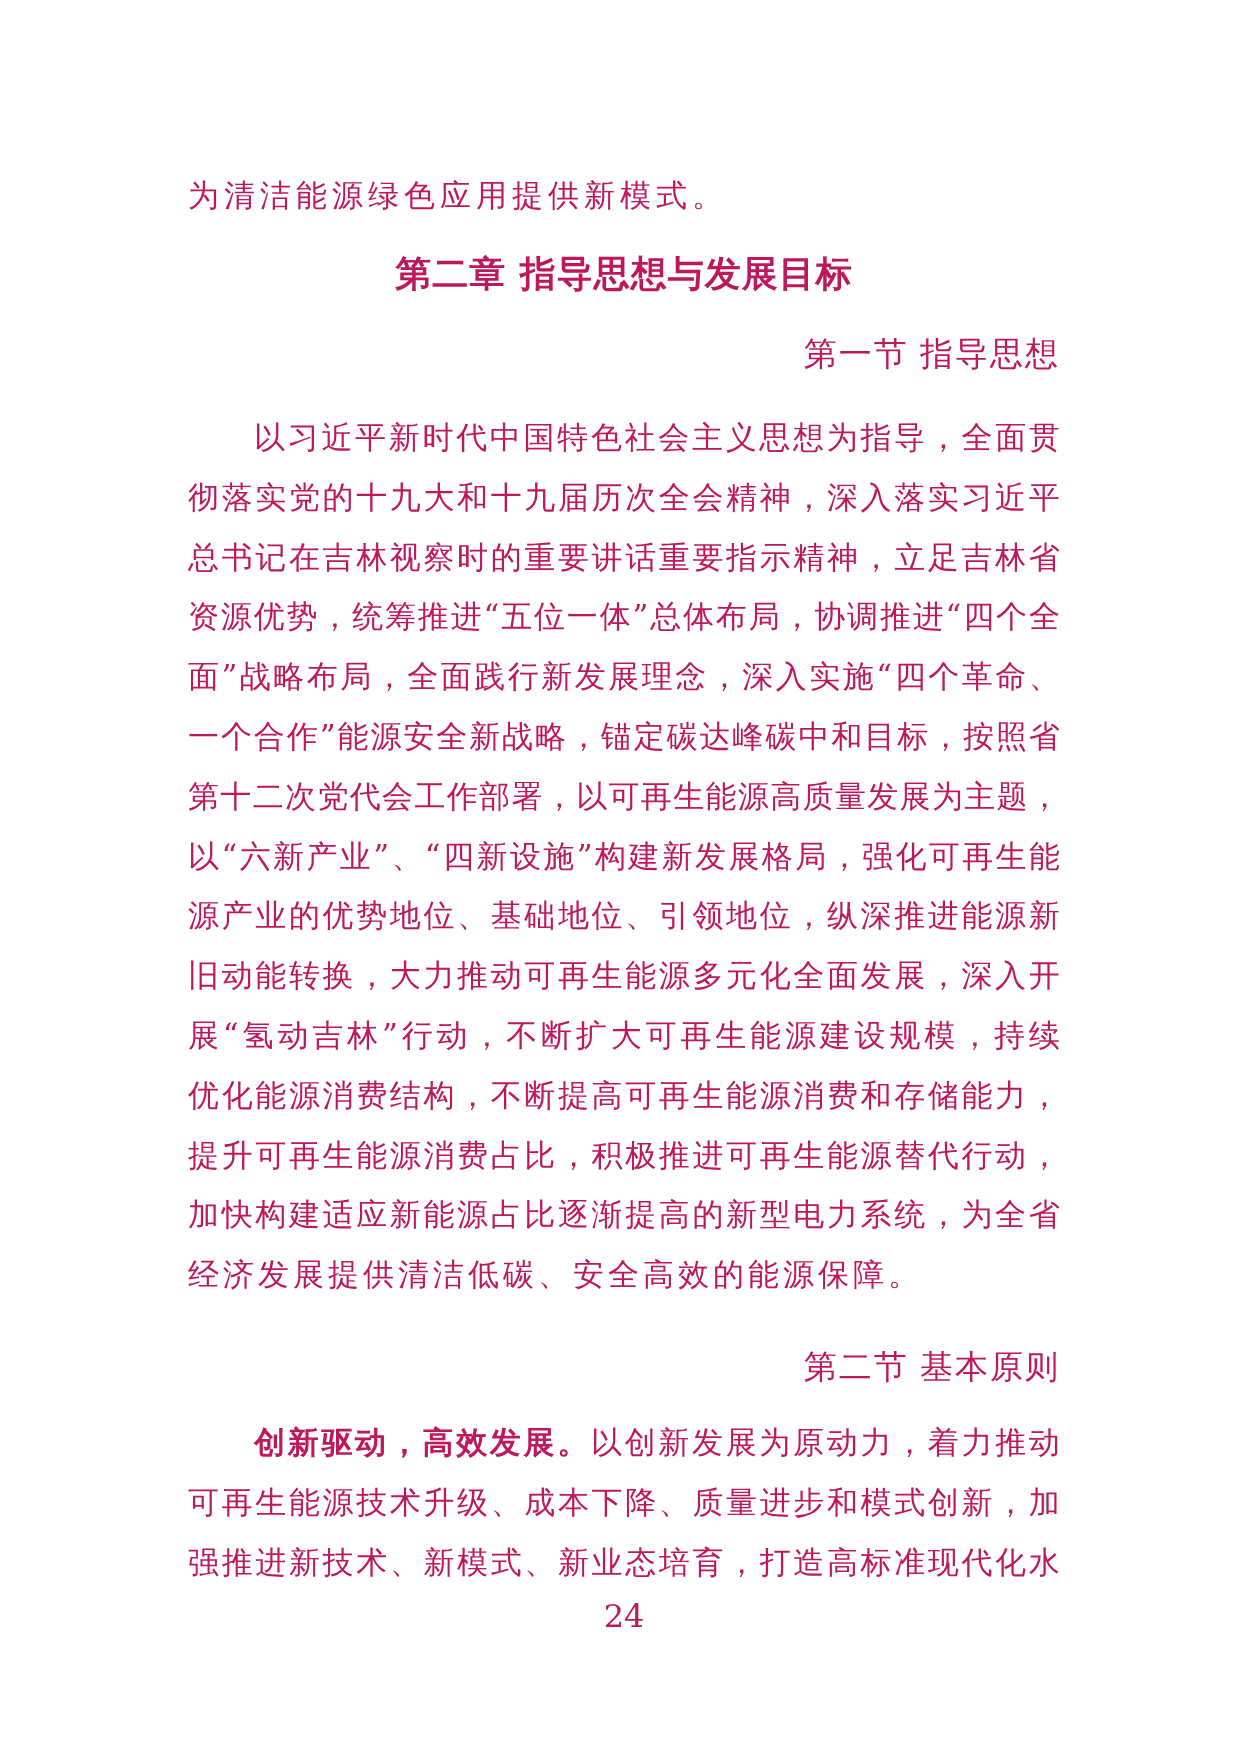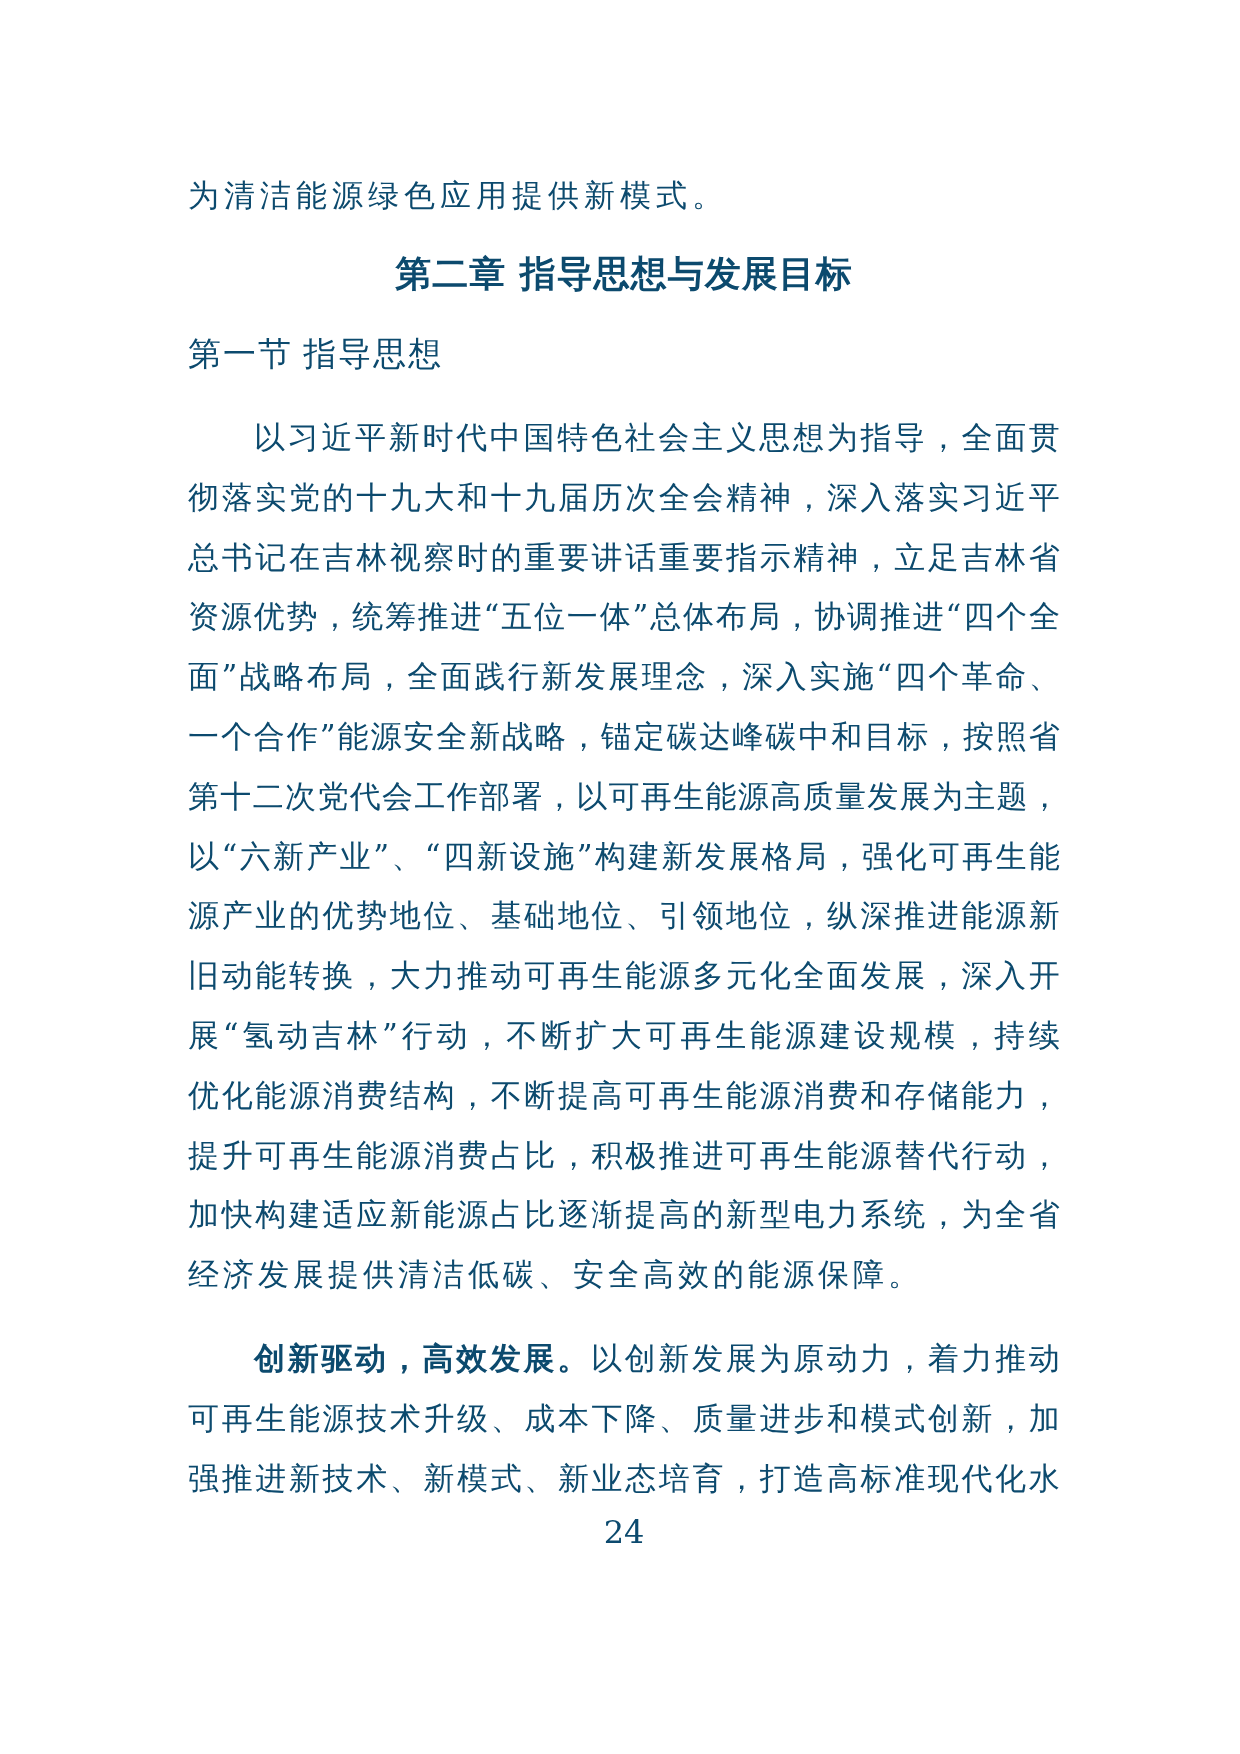--- a/index.html
+++ b/index.html
@@ -5,21 +5,21 @@
   html, body {
     margin: 0;
     padding: 0;
     background: #ffffff;
   }
   .page {
     position: relative;
     width: 1240px;
     height: 1754px;
     background: #ffffff;
-    color: #0c4a6e;
+    color: #be185d;
     font-family: "DejaVu Serif", "Liberation Serif", serif;
     overflow: hidden;
   }
   .textcol {
     position: absolute;
     left: 188px;
     top: 0;
     width: 872px;
   }
   
@@ -37,26 +37,26 @@
     font-family: "DejaVu Sans", "Liberation Sans", sans-serif;
     font-weight: bold;
     font-size: 36px;
     line-height: 52px;
     letter-spacing: 1px;
     text-align: center;
   }
   
   .section {
     margin: 32px 0 0 0;
-    font-family: Liberation Serif, serif;
+    font-family: Liberation Sans, sans-serif;
     font-weight: normal;
     font-size: 33px;
     line-height: 44px;
     letter-spacing: 2px;
-    text-align: left;
+    text-align: right;
   }
   .section.sec2 { margin-top: 40px; }
   .para {
     margin-top: 32px;
   }
   .para.para2 { margin-top: 24px; }
   .line {
     font-size: 31px;
     line-height: 59.8px;
     white-space: nowrap;
@@ -488,20 +488,21 @@
           <span>系</span>
           <span>统</span>
           <span>，</span>
           <span>为</span>
           <span>全</span>
           <span>省</span>
         </div>
         <div class="line nojustify"><span>经</span><span>济</span><span>发</span><span>展</span><span>提</span><span>供</span><span>清</span><span>洁</span><span>低</span><span>碳</span><span>、</span><span>安</span><span>全</span><span>高</span><span>效</span><span>的</span><span>能</span><span>源</span><span>保</span><span>障</span><span>。</span></div>
       </div>
 
+    <h2 class="section sec2">第二节 基本原则</h2>
 
     <div class="para para2">
         <div class="line justify indent">
           <span class="b">创</span>
           <span class="b">新</span>
           <span class="b">驱</span>
           <span class="b">动</span>
           <span class="b">，</span>
           <span class="b">高</span>
           <span class="b">效</span>

